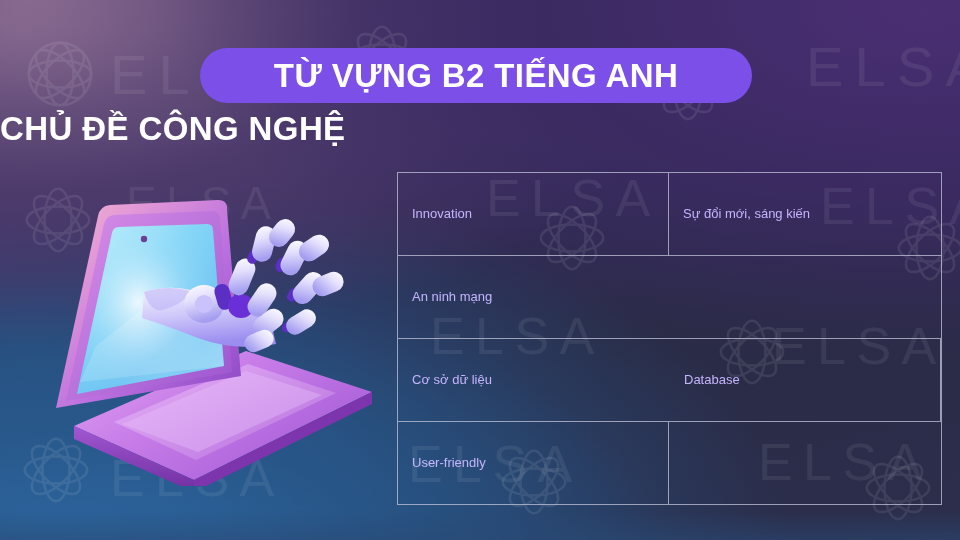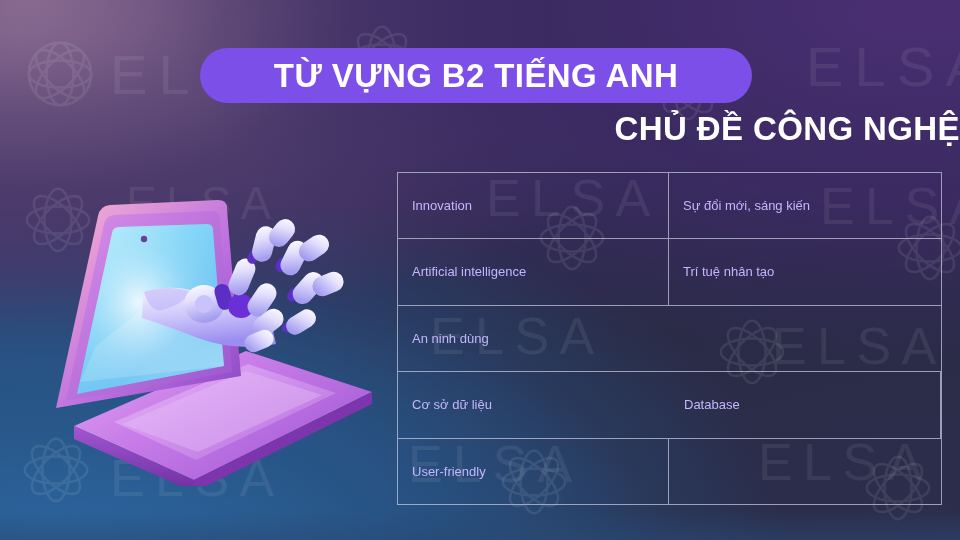--- a/index.html
+++ b/index.html
@@ -62,21 +62,21 @@
   .title-badge-text {
     color:#ffffff;
     font-size:33px;
     font-weight:700;
     letter-spacing:.012em;
     line-height:1;
     white-space:nowrap;
   }
   .subtitle {
     position:absolute; left:0; right:0; top:108px;
-    text-align:right;
+    text-align:left;
     color:#ffffff;
     font-size:33px;
     font-weight:700;
     letter-spacing:.012em;
     line-height:1.28;
     white-space:nowrap;
   }
 
   
   .vocab-table {
@@ -333,25 +333,21 @@
   <span class="title-badge-text">TỪ VỰNG B2 TIẾNG ANH</span>
 </div>
 <div class="subtitle">CHỦ ĐỀ CÔNG NGHỆ</div>
 
 <div class="vocab-table">
   <div class="vocab-row">
     <div class="vocab-cell term">Innovation</div>
     <div class="vocab-cell meaning">Sự đổi mới, sáng kiến</div>
   </div>
   <div class="vocab-row">
-    <div class="vocab-cell term">Artificial intelligence</div>
-    <div class="vocab-cell meaning">Trí tuệ nhân tạo</div>
-  </div>
-  <div class="vocab-row">
-    <div class="vocab-cell meaning">An ninh dùng</div>
+    <div class="vocab-cell meaning">An ninh mạng</div>
   </div>
   <div class="vocab-row">
     <div class="vocab-cell meaning">Cơ sở dữ liệu</div>
     <div class="vocab-cell term">Database</div>
   </div>
   <div class="vocab-row">
     <div class="vocab-cell term">User-friendly</div>
   </div>
 </div>
 

